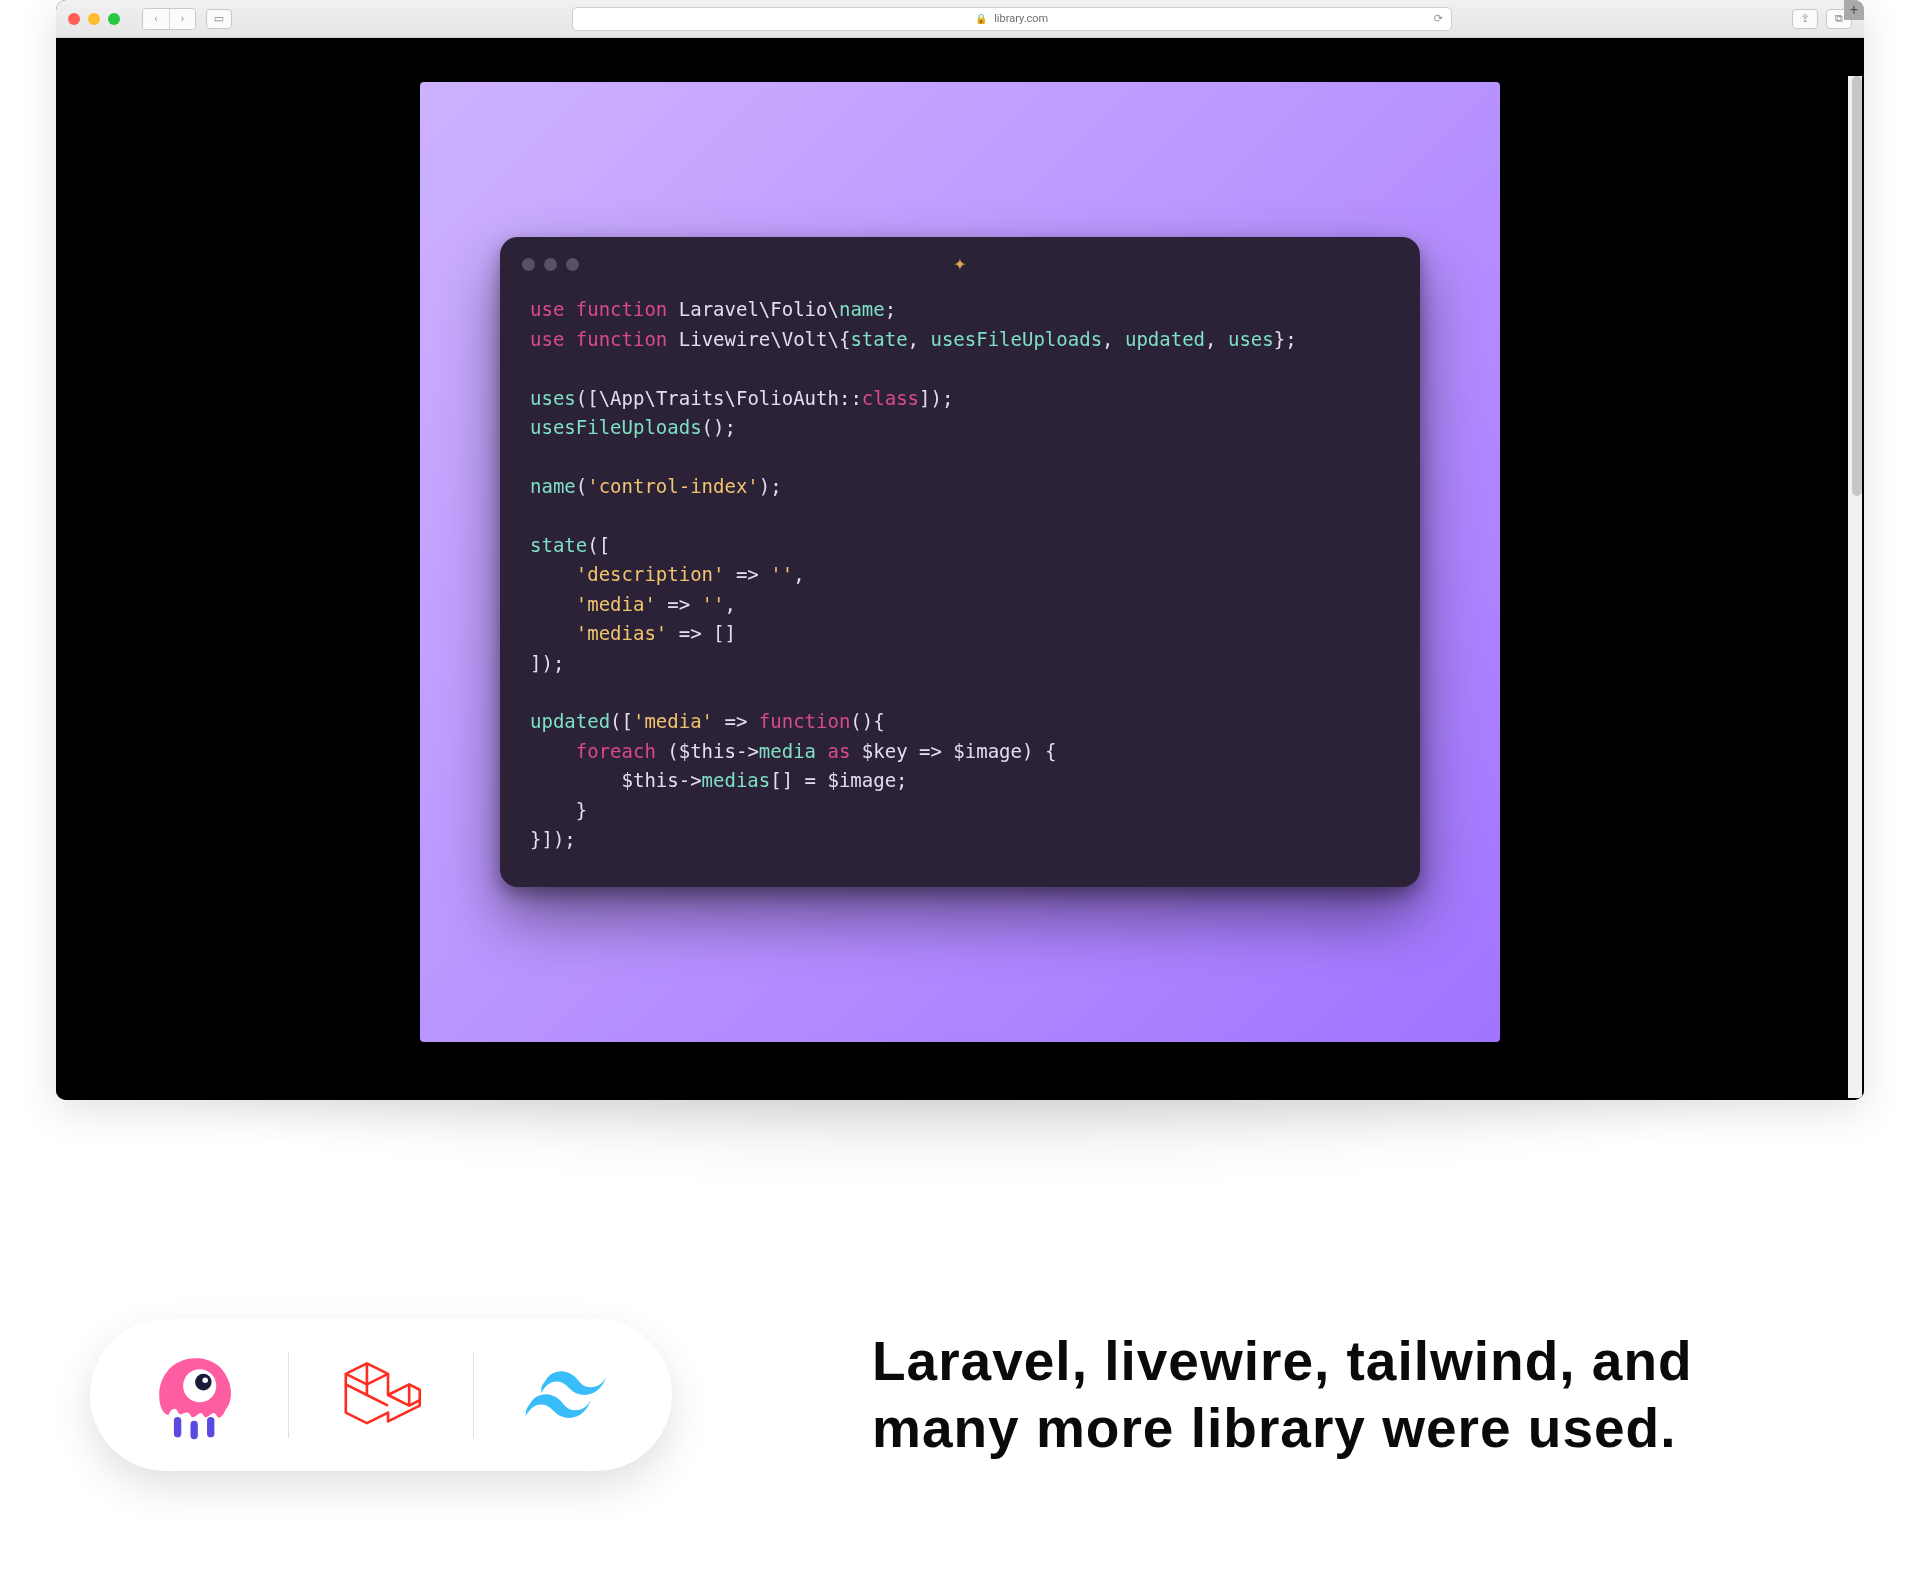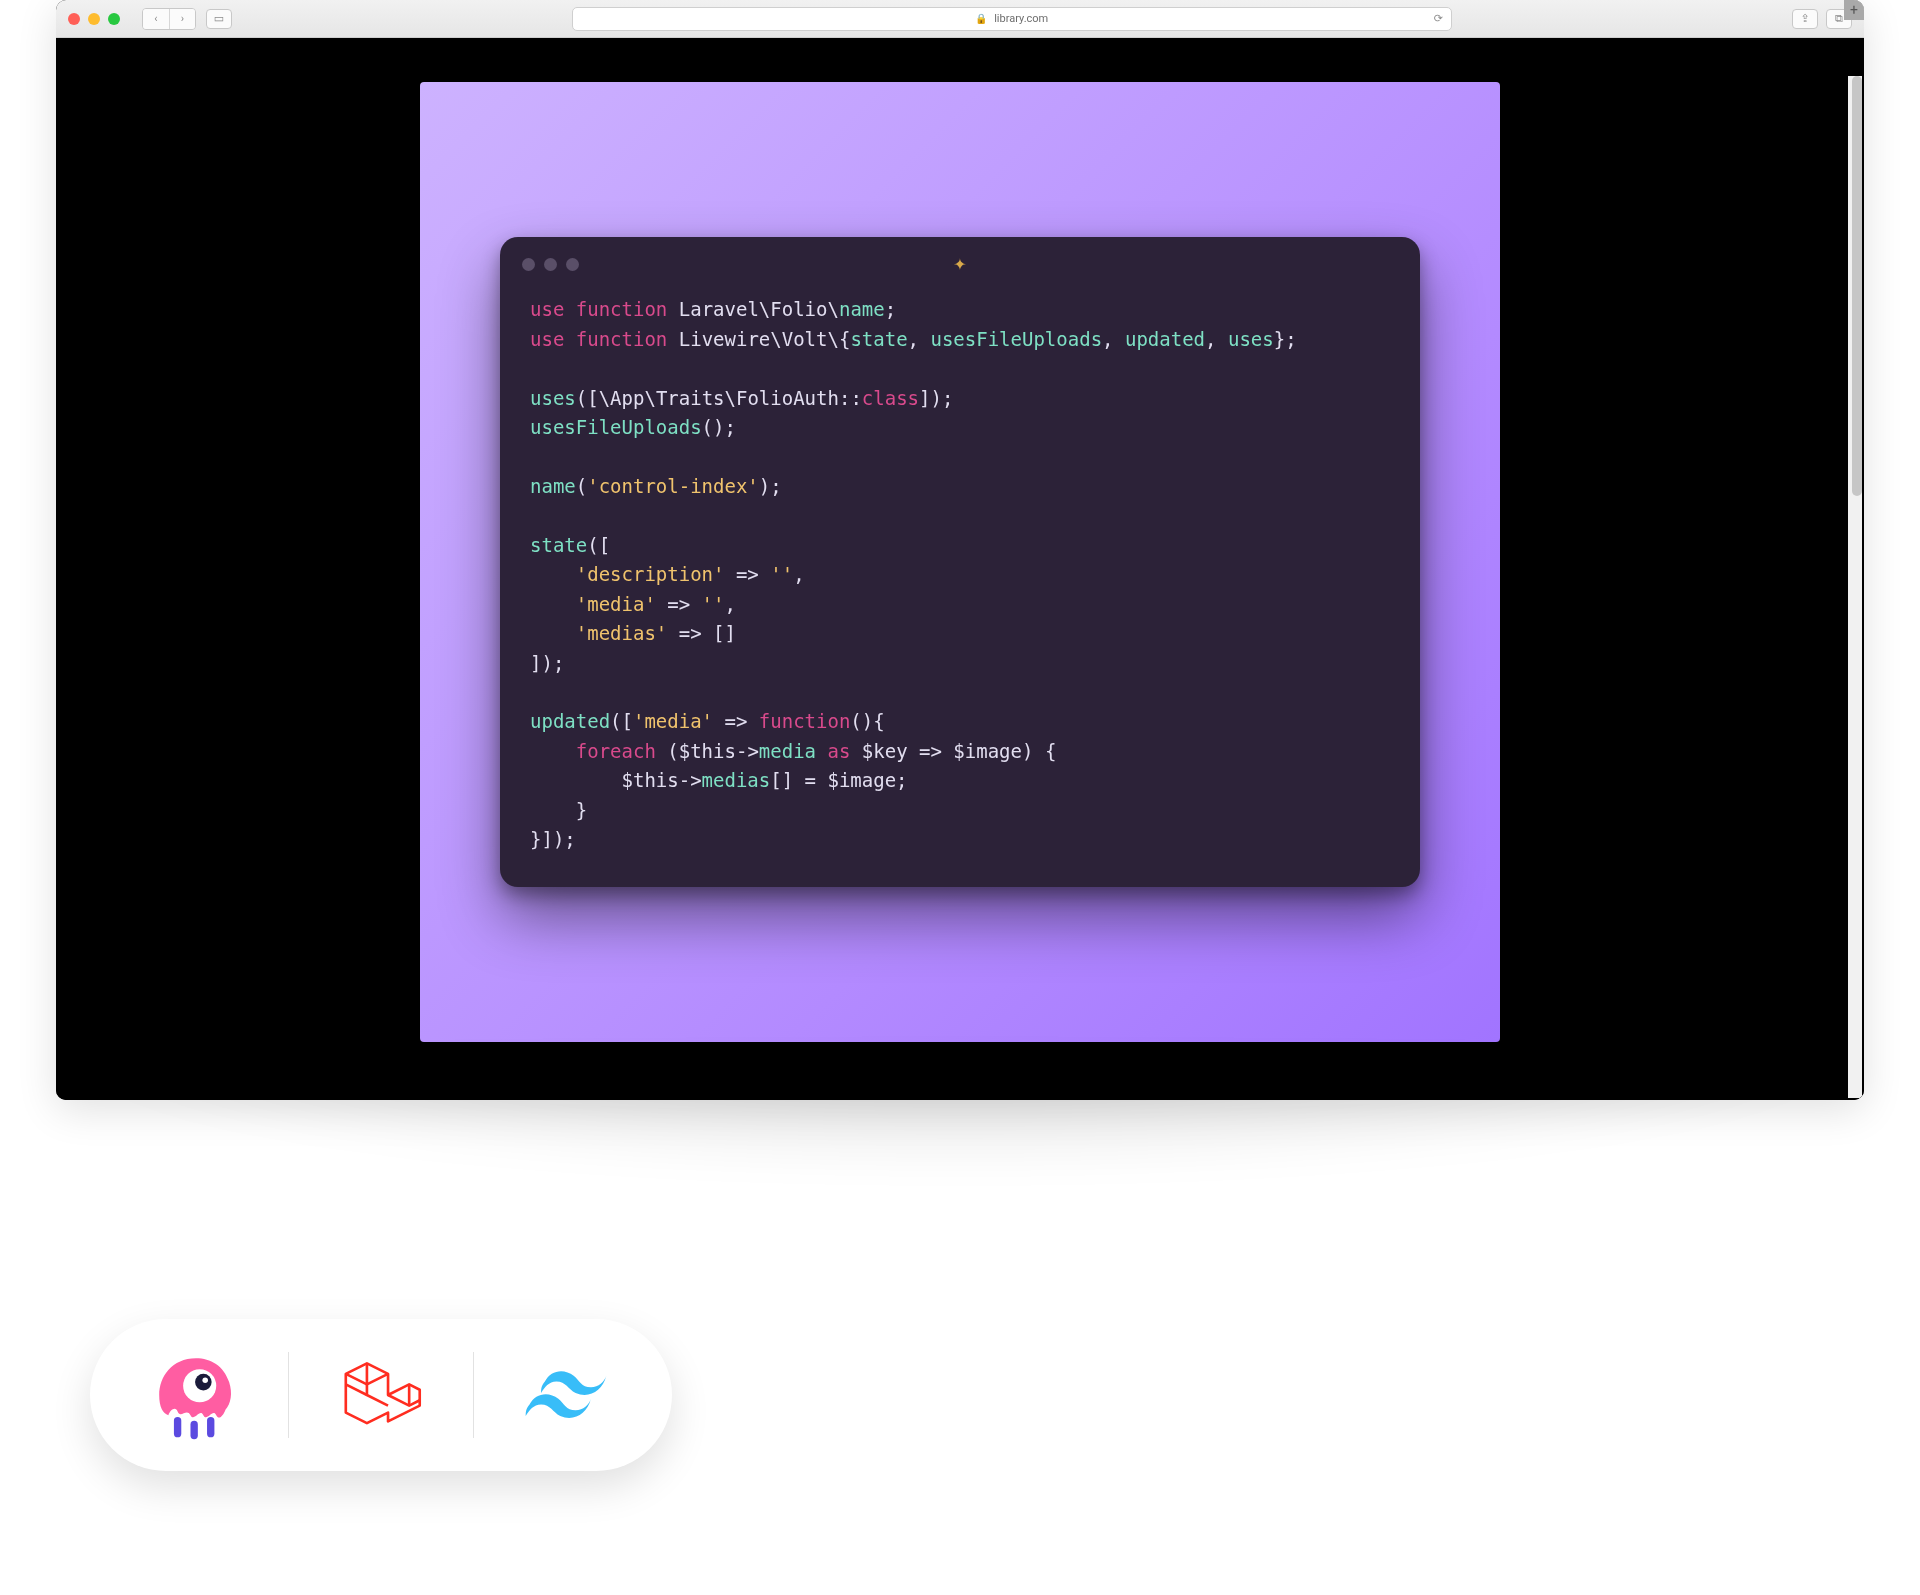--- a/index.html
+++ b/index.html
@@ -258,13 +258,14 @@
     </div>
     <div class="sep"></div>
     <div class="icon-slot">
       <svg viewBox="0 0 100 60" width="96" height="58">
         <path d="M28 16 C34 4 48 2 58 10 C64 15 66 22 76 22 C84 22 90 16 92 10 C88 26 74 34 60 28 C52 24 50 16 40 16 C32 16 28 22 24 28 C24 22 25 20 28 16 Z" fill="#38bdf8"></path>
         <path d="M12 40 C18 28 32 26 42 34 C48 39 50 46 60 46 C68 46 74 40 76 34 C72 50 58 58 44 52 C36 48 34 40 24 40 C16 40 12 46 8 52 C8 46 9 44 12 40 Z" fill="#38bdf8"></path>
       </svg>
     </div>
   </div>
 
+  <div class="headline">Laravel, livewire, tailwind, and many more library were used.</div>
 </div>
 
 </body></html>

